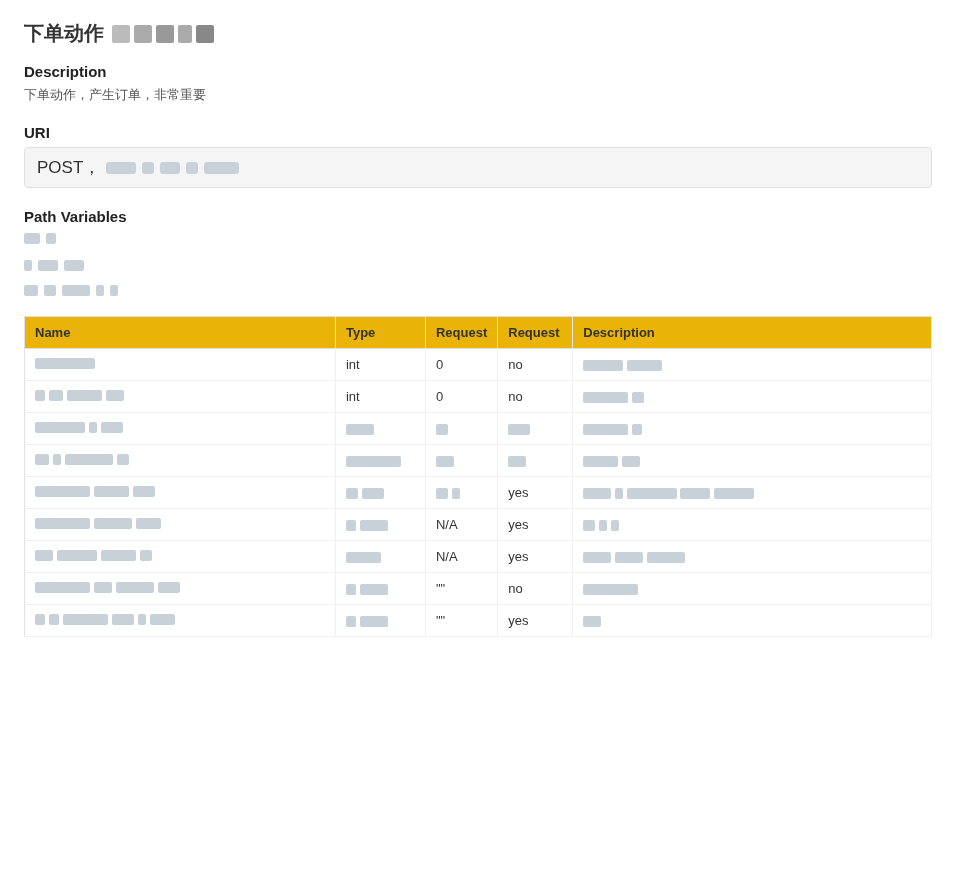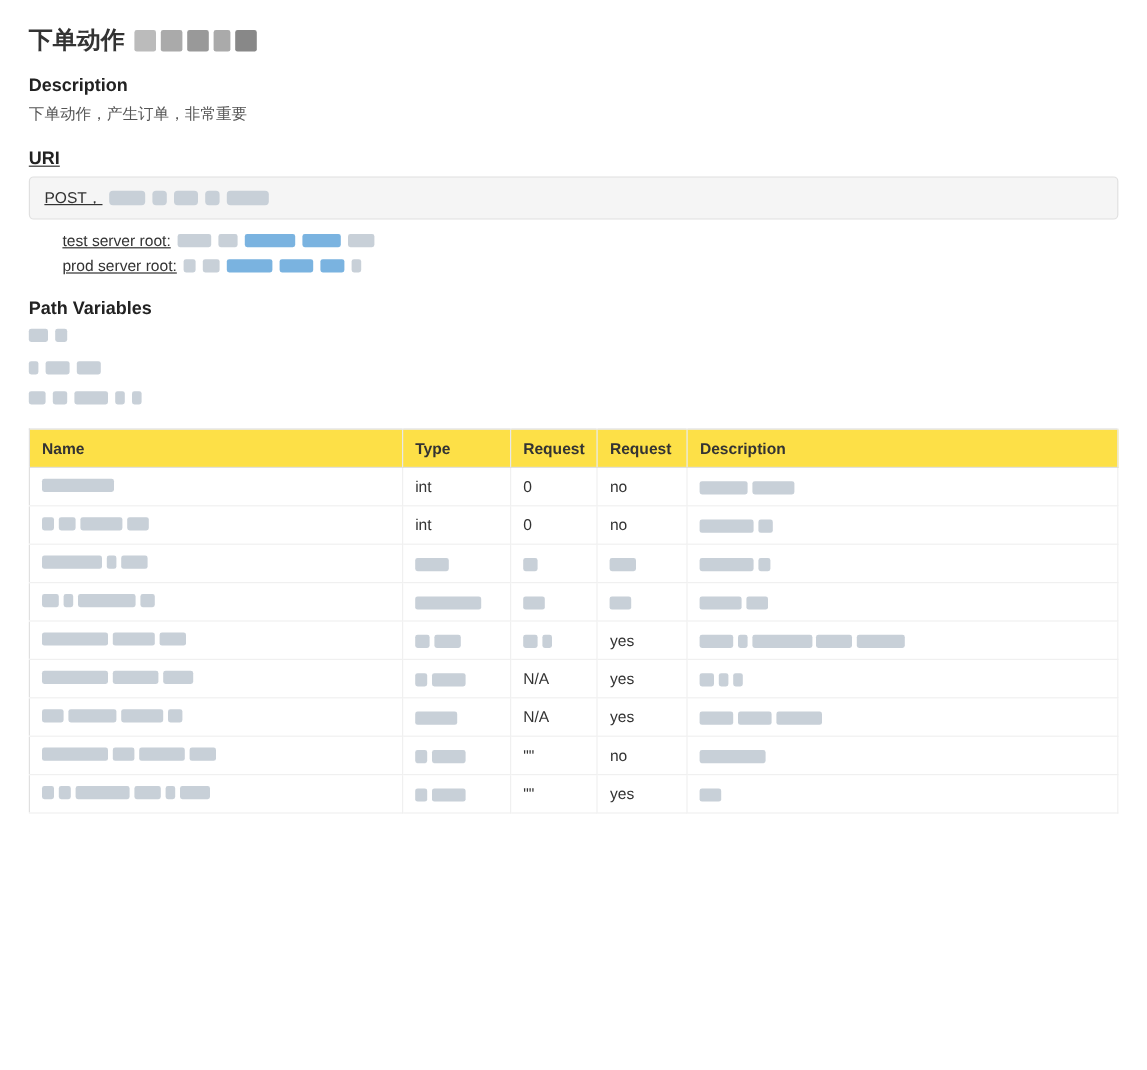--- a/index.html
+++ b/index.html
@@ -42,29 +42,28 @@
     }
 
     .description-text {
       font-size: 13px;
       color: #555;
       margin-bottom: 20px;
     }
 
     .uri-section {
       margin-bottom: 20px;
-      text-decoration: underline;
     }
 
     .uri-bar {
       background: #f5f5f5;
       border: 1px solid #e0e0e0;
       border-radius: 4px;
       padding: 8px 12px;
-      font-size: 13px;
+      font-size: 17px;
       display: flex;
       align-items: center;
       gap: 6px;
       margin-bottom: 10px;
     }
 
     .uri-method {
       color: #333;
       font-weight: 500;
     }
@@ -117,21 +116,21 @@
     }
 
     table {
       width: 100%;
       border-collapse: collapse;
       border: 1px solid #e0e0e0;
       font-size: 13px;
     }
 
     thead tr {
-      background: #fde047;
+      background: #eab308;
       margin-top: 32px;
     }
 
     th {
       padding: 8px 10px;
       text-align: left;
       font-weight: 600;
       color: #333;
       border-bottom: 1px solid #e0e0e0;
       border-right: 1px solid #e8e8e8;
@@ -179,39 +178,20 @@
   <div class="section-label">URI</div>
   <div class="uri-bar">
     <span class="uri-method">POST，</span>
     <span class="blurred-block" style="width:30px;"></span>
     <span class="blurred-block" style="width:12px;"></span>
     <span class="blurred-block" style="width:20px;"></span>
     <span class="blurred-block" style="width:12px;"></span>
     <span class="blurred-block" style="width:35px;"></span>
   </div>
 
-  <ol class="server-list">
-    <li>
-      <span class="list-label">test server root:</span>
-      <span class="b" style="width:28px;"></span>
-      <span class="b" style="width:16px;"></span>
-      <span class="b" style="width:42px;background:#7ab3e0;"></span>
-      <span class="b" style="width:32px;background:#7ab3e0;"></span>
-      <span class="b" style="width:22px;"></span>
-    </li>
-    <li>
-      <span class="list-label">prod server root:</span>
-      <span class="b" style="width:10px;"></span>
-      <span class="b" style="width:14px;"></span>
-      <span class="b" style="width:38px;background:#7ab3e0;"></span>
-      <span class="b" style="width:28px;background:#7ab3e0;"></span>
-      <span class="b" style="width:20px;background:#7ab3e0;"></span>
-      <span class="b" style="width:8px;"></span>
-    </li>
-  </ol>
 </div>
 
 <div class="path-variables-section">
   <div class="section-label">Path Variables</div>
   <div class="path-vars-content">
     <div class="blurred-line">
       <span class="b" style="width:16px;"></span>
       <span class="b" style="width:10px;"></span>
     </div>
     <div style="height:8px;"></div>

